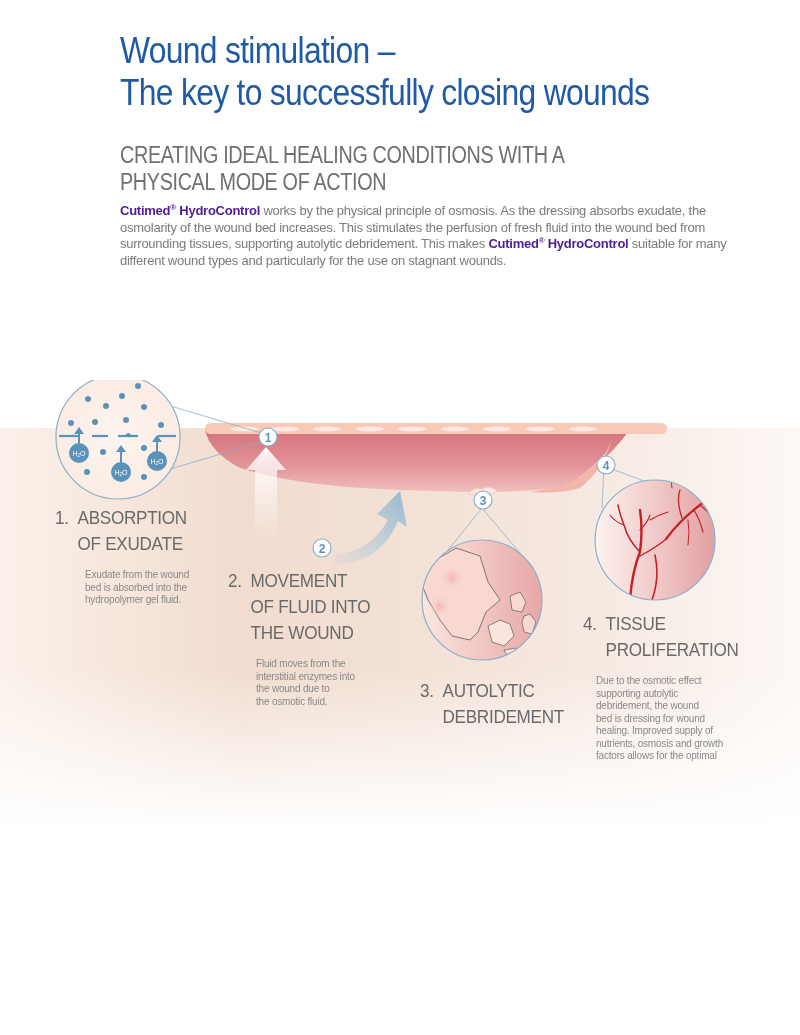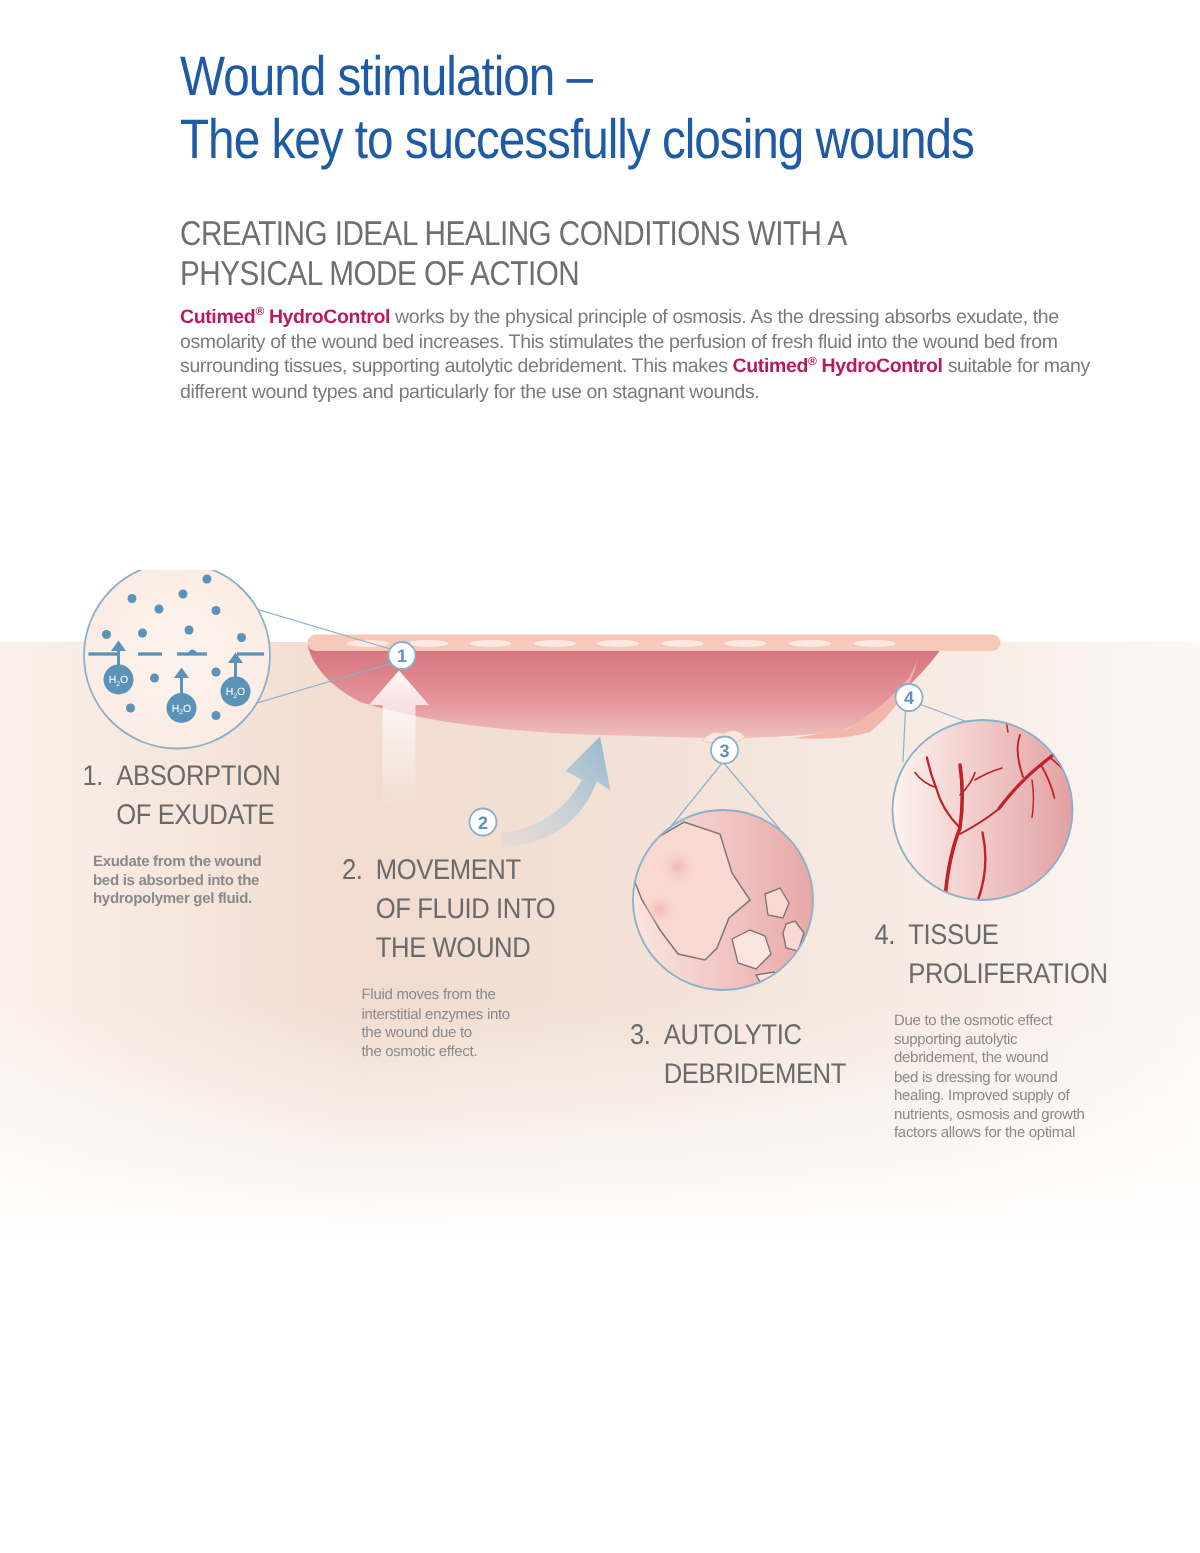--- a/index.html
+++ b/index.html
@@ -20,21 +20,21 @@
       color: #6f6f6f; font-weight: normal;
       font-size: 23px; line-height: 27px; letter-spacing: -0.4px;
       transform: scaleX(0.86); transform-origin: left top;
       white-space: nowrap;
     }
     .intro {
       position: absolute; left: 120px; top: 203px; width: 640px; margin: 0;
       color: #7b7b7b; font-size: 13px; line-height: 16.5px;
       letter-spacing: -0.25px;
     }
-    .intro b { color: #be185d; text-align: center; }
+    .intro b { color: #4c1d95; text-align: center; }
     .intro sup { font-size: 8px; vertical-align: 5px; line-height: 0; }
     .bg-band {
       position: absolute; left: 0; top: 428px; width: 800px; height: 400px;
       background:
         linear-gradient(to bottom, rgba(255,255,255,0) 60%, #ffffff 100%),
         linear-gradient(to right, #fbf1ea 0%, #f1dccf 30%, #f3e2d7 55%, #f7ebe4 78%, #fdf8f5 100%);
     }
     svg.illus { position: absolute; left: 0; top: 380px; }
     .step { position: absolute; }
     .step-head {
@@ -235,41 +235,41 @@
 </svg>
 
 <div class="step" style="left:55px; top:505px;">
   <div class="step-head">
     <span class="step-num">1.</span>
     <div class="step-title-lines">
       <span>ABSORPTION</span>
       <span>OF EXUDATE</span>
     </div>
   </div>
-  <div class="step-body" style="margin-left:7px;font-weight:bold;">
+  <div class="step-body" style="margin-left:30px;">
     <span>Exudate from the wound</span>
     <span>bed is absorbed into the</span>
     <span>hydropolymer gel fluid.</span>
   </div>
 </div>
 
 <div class="step" style="left:228px; top:568px;">
   <div class="step-head">
     <span class="step-num">2.</span>
     <div class="step-title-lines">
       <span>MOVEMENT</span>
       <span>OF FLUID INTO</span>
       <span>THE WOUND</span>
     </div>
   </div>
-  <div class="step-body" style="margin-left:13px;">
+  <div class="step-body" style="margin-left:28px;">
     <span>Fluid moves from the</span>
     <span>interstitial enzymes into</span>
     <span>the wound due to</span>
-    <span>the osmotic effect.</span>
+    <span>the osmotic fluid.</span>
   </div>
 </div>
 
 <div class="step" style="left:420px; top:678px;">
   <div class="step-head">
     <span class="step-num">3.</span>
     <div class="step-title-lines">
       <span>AUTOLYTIC</span>
       <span>DEBRIDEMENT</span>
     </div>

